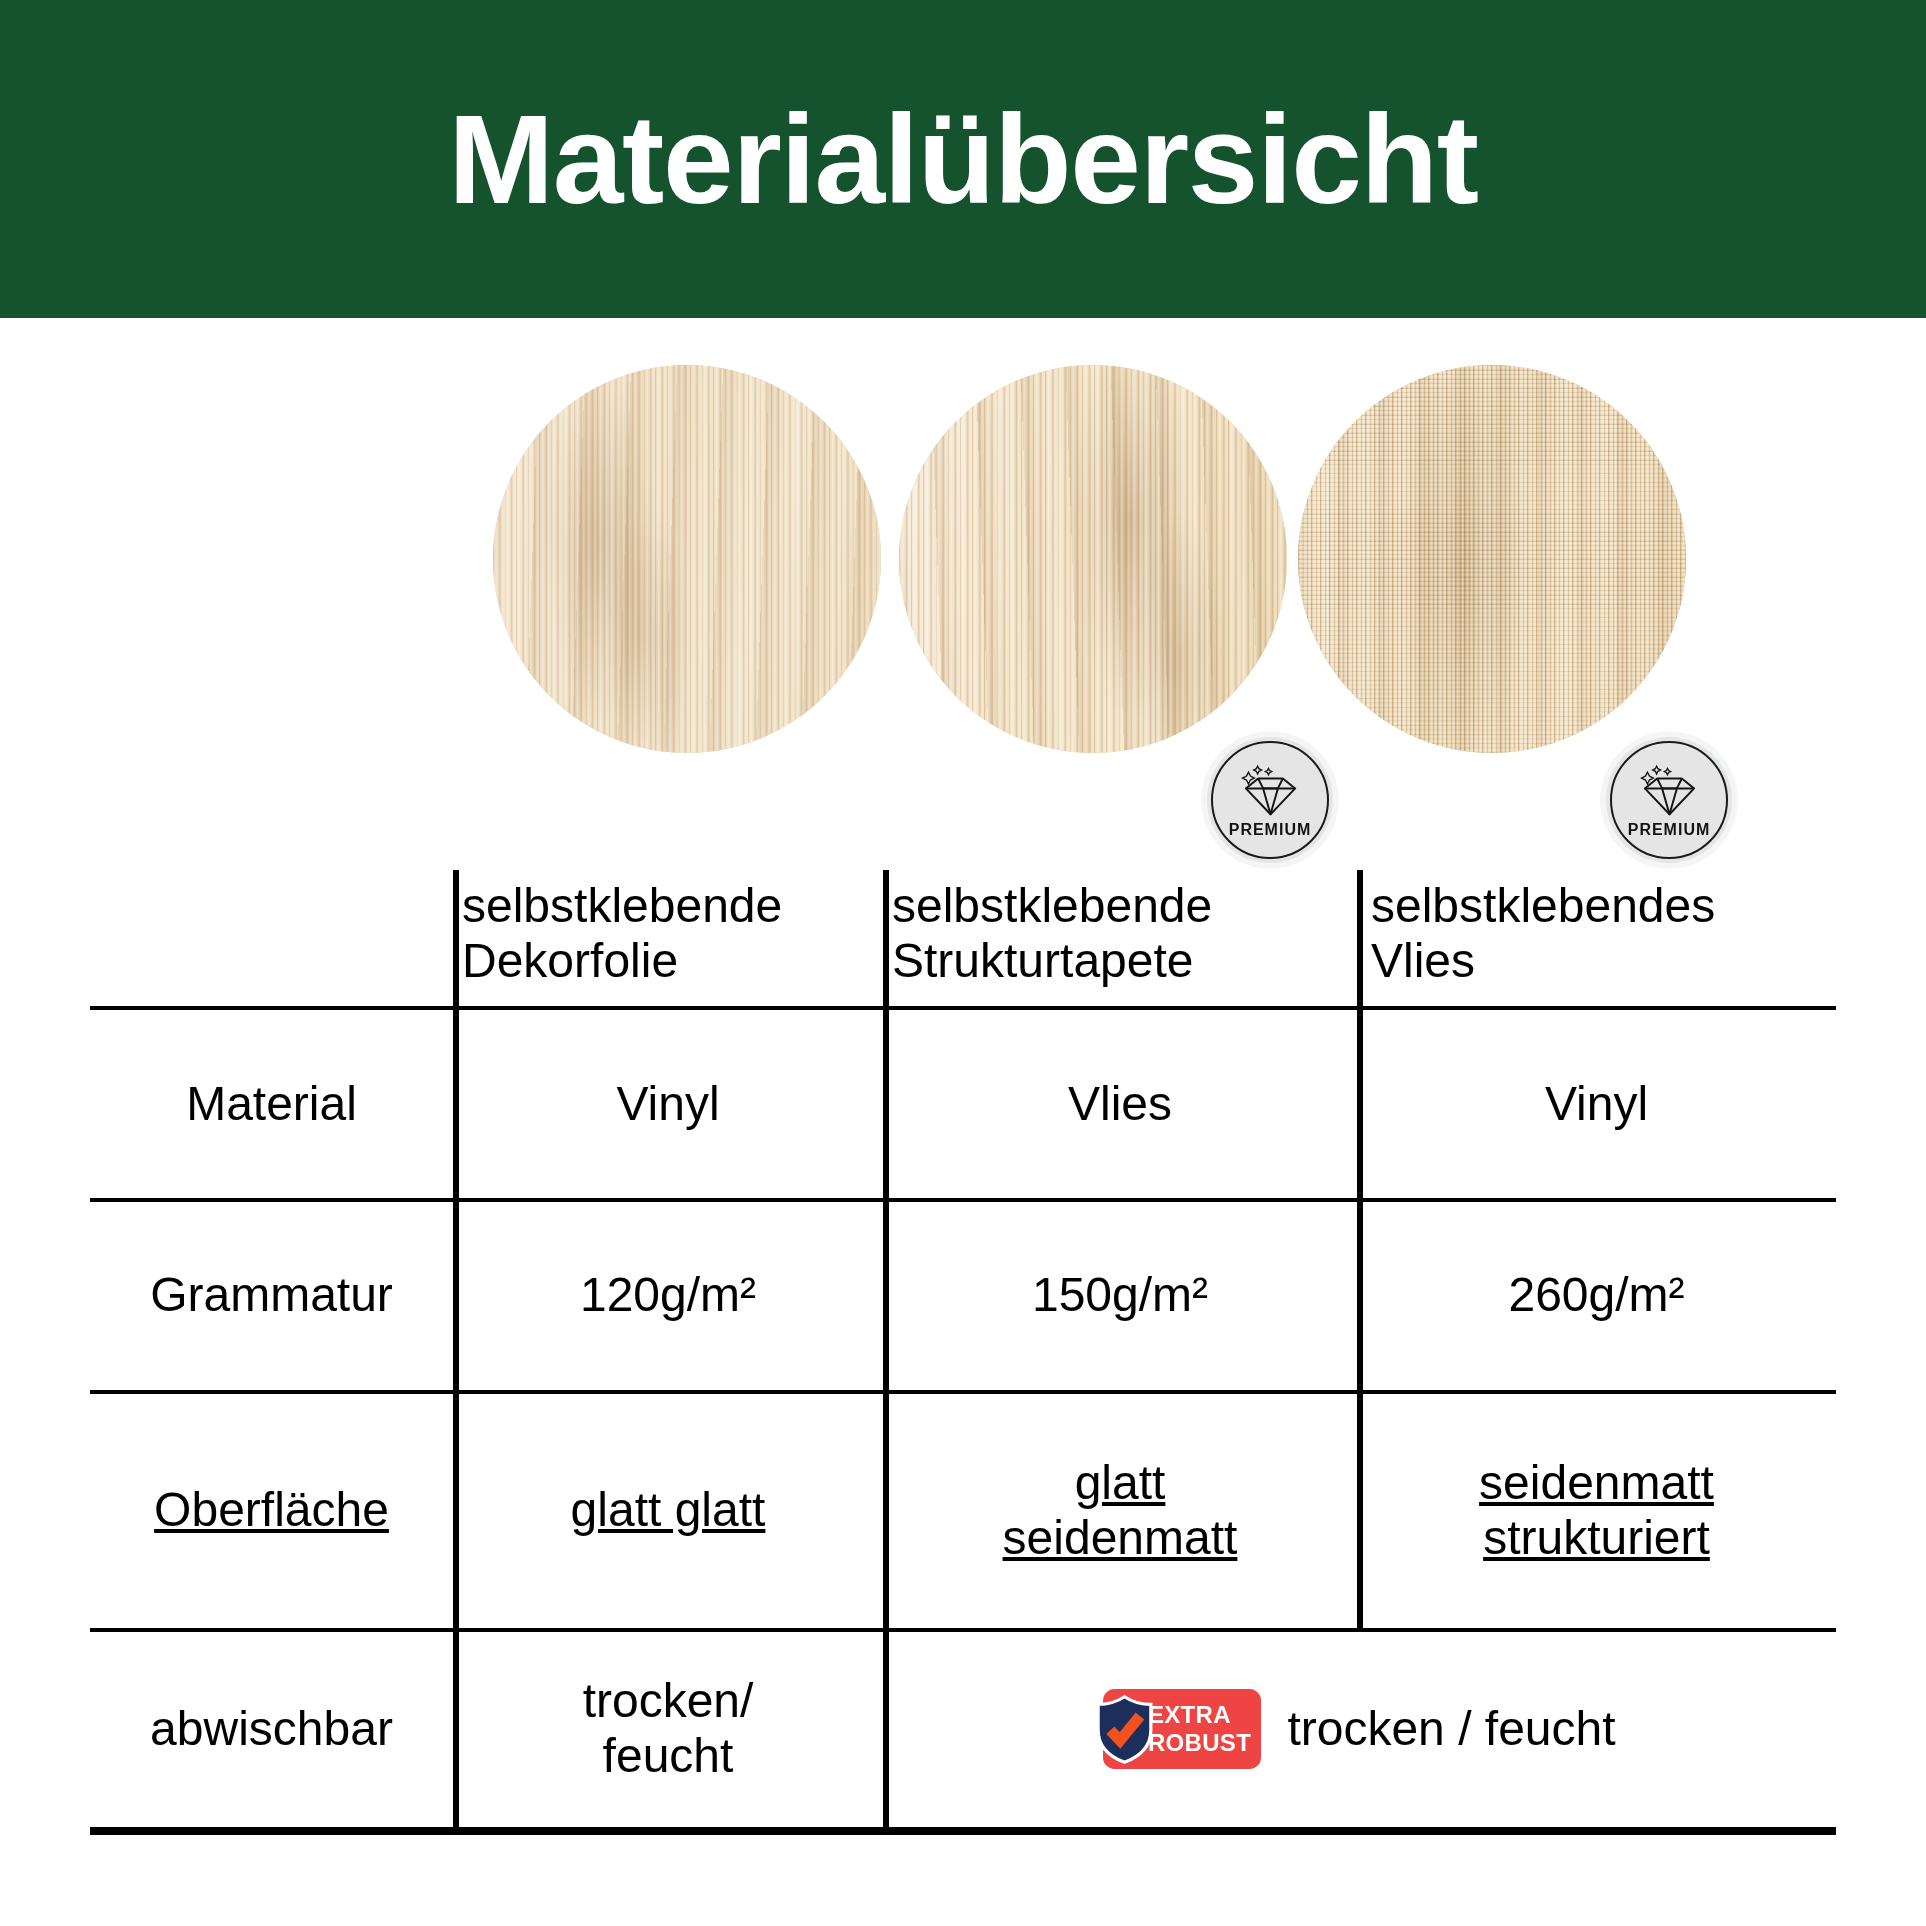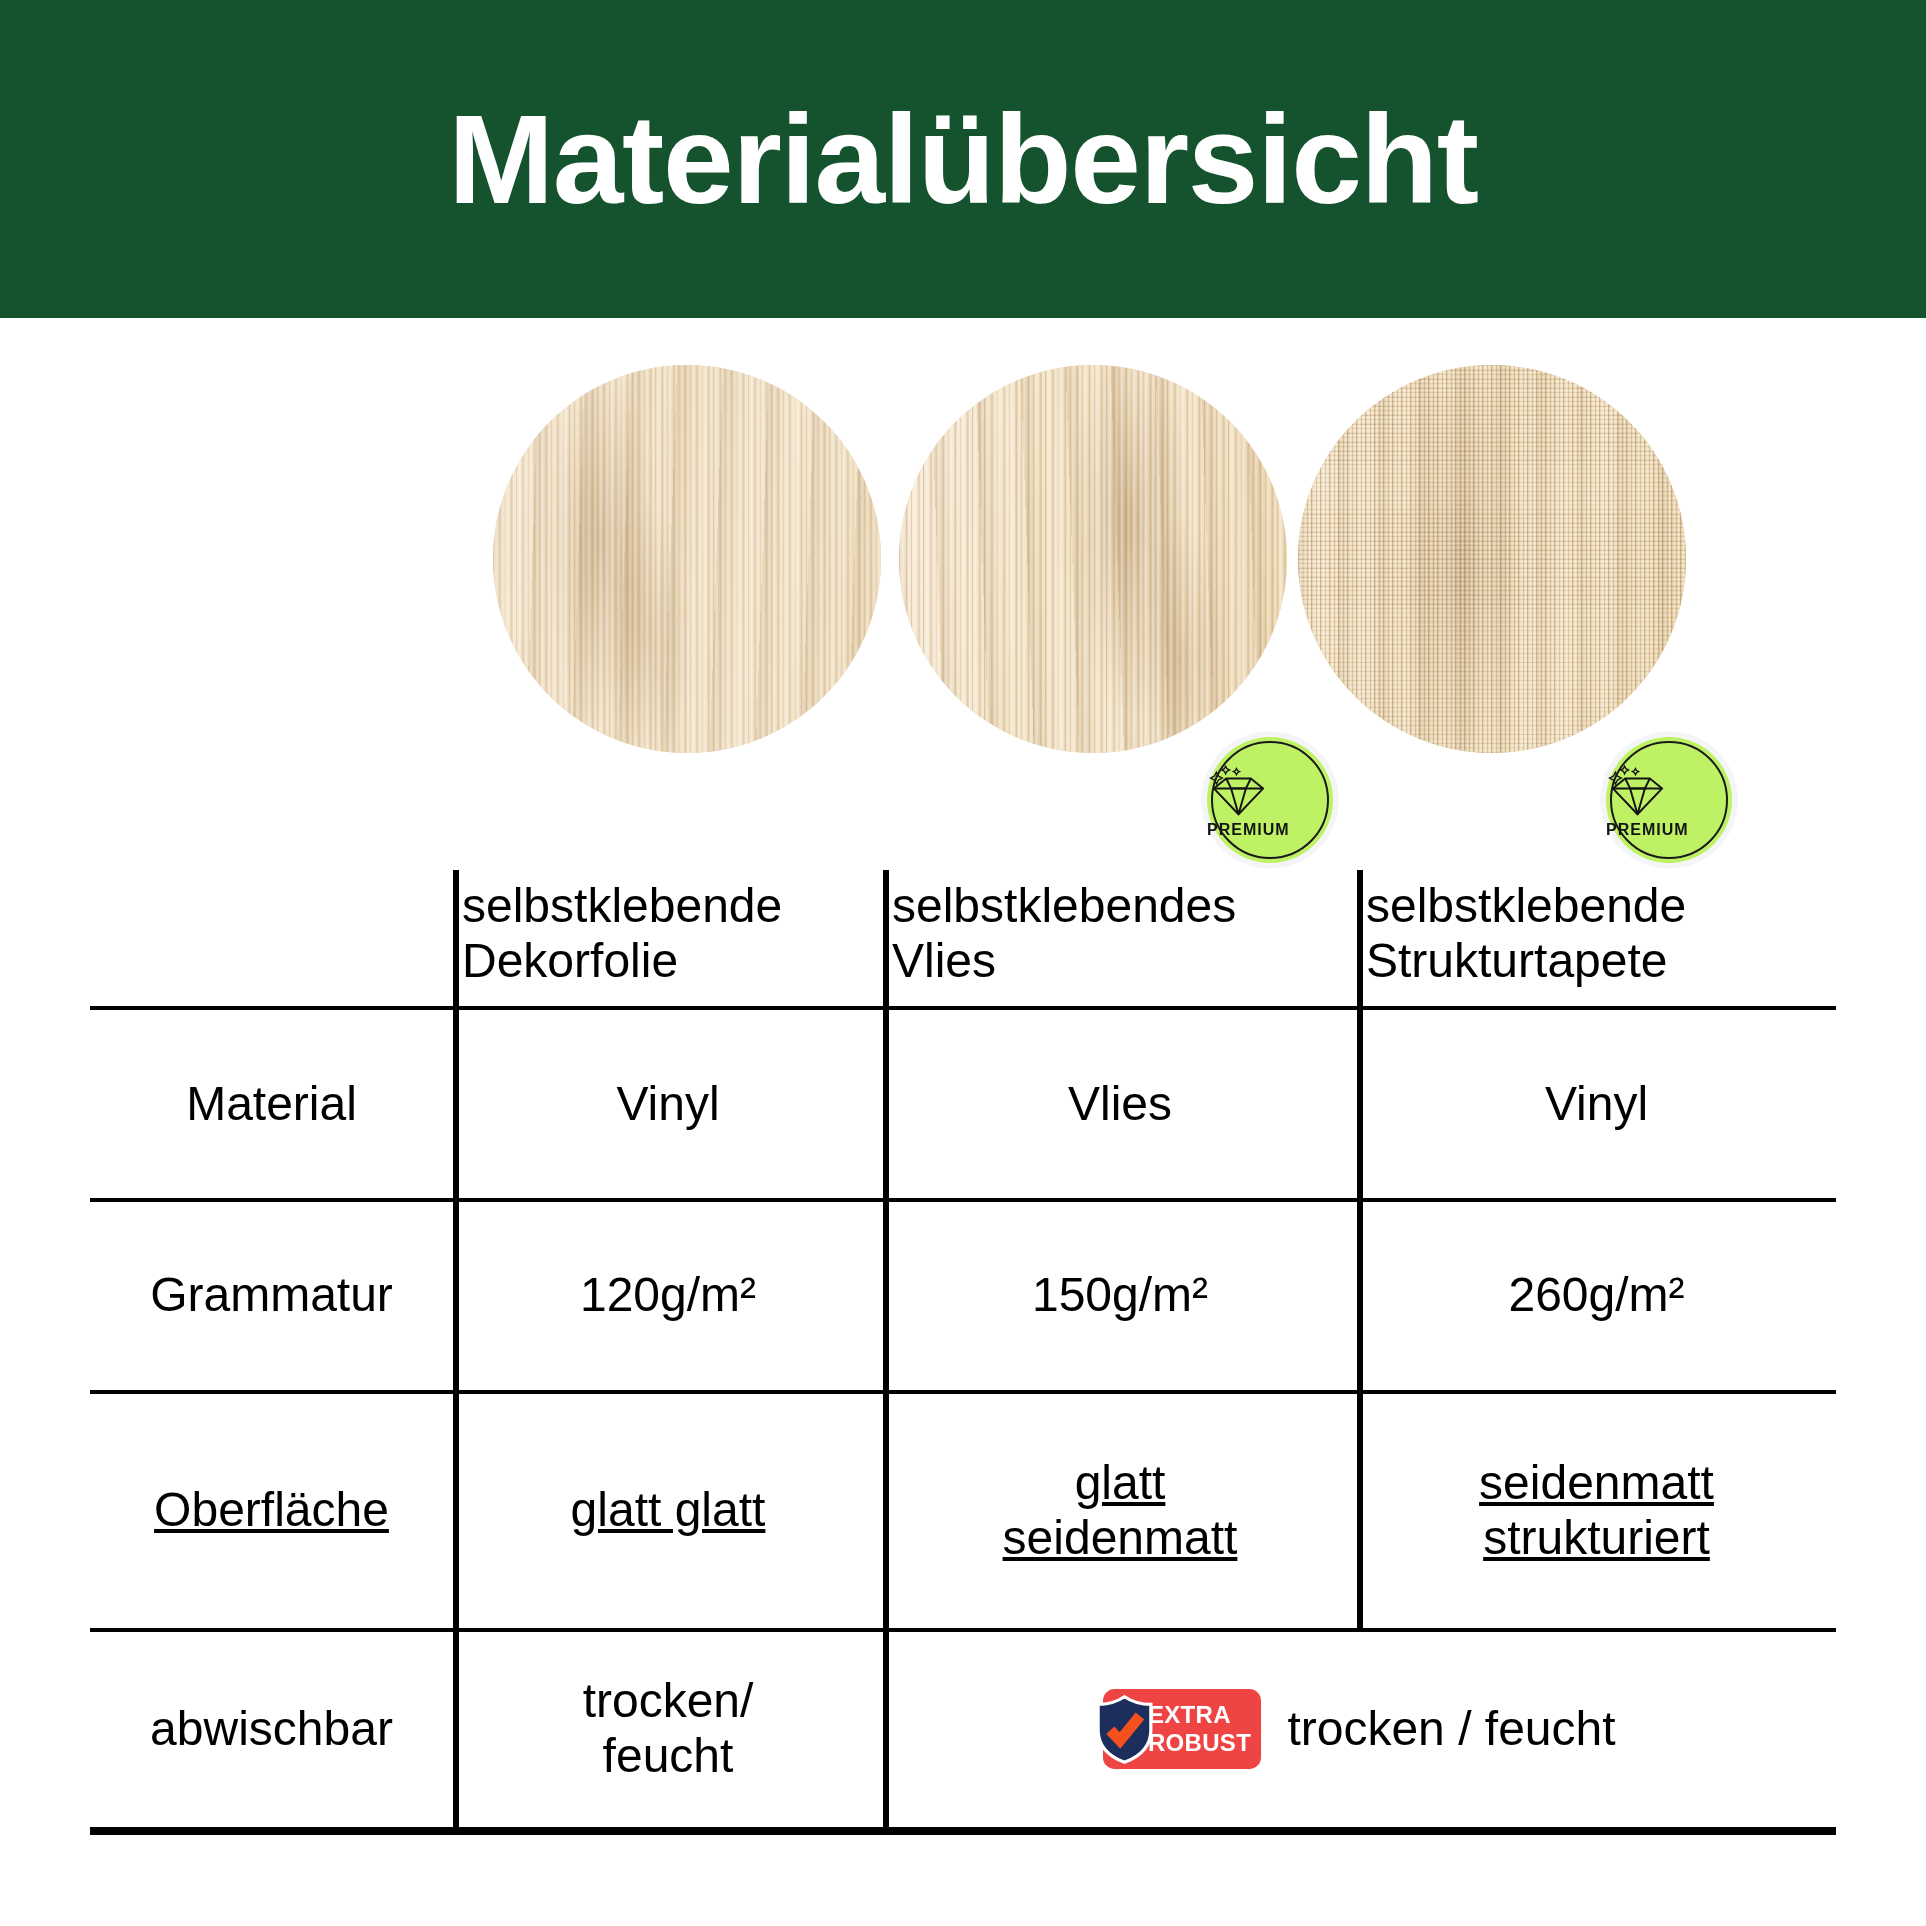--- a/index.html
+++ b/index.html
@@ -132,24 +132,25 @@
         rgba(150,110,64,0.00) 74%),
       linear-gradient(98deg, #f0e0c4 0%, #e6d0aa 45%, #eddcbb 70%, #e1c89d 100%);
   }
 
   
   .premium-badge {
     position: absolute;
     width: 126px;
     height: 126px;
     border-radius: 50%;
-    background: #bef264;
+    background: #e5e5e5;
     box-shadow: 0 0 0 5.8px #f3f5f6;
     display: flex;
     flex-direction: column;
+    align-items: center;
     justify-content: center;
     z-index: 5;
   }
   .premium-badge::after {
     content: "";
     position: absolute;
     inset: 3.9px;
     border-radius: 50%;
     border: 2.6px solid #1a1a1a;
     pointer-events: none;
@@ -332,30 +333,30 @@
       <div class="vline v1"></div>
       <div class="vline v2"></div>
       <div class="vline v3"></div>
       <div class="tcell col-label"></div>
       <div class="tcell col-1">
         <span>
           <span>selbstklebende</span>
           <span>Dekorfolie</span>
         </span>
       </div>
+      <div class="tcell col-3">
+        <span>
+          <span>selbstklebende</span>
+          <span>Strukturtapete</span>
+        </span>
+      </div>
       <div class="tcell col-2">
         <span>
           <span>selbstklebendes</span>
           <span>Vlies</span>
-        </span>
-      </div>
-      <div class="tcell col-3">
-        <span>
-          <span>selbstklebende</span>
-          <span>Strukturtapete</span>
         </span>
       </div>
     </div>
 
     <div class="hrule"></div>
 
     <div class="trow row-body">
       <div class="vline v1"></div>
       <div class="vline v2"></div>
       <div class="vline v3"></div>

